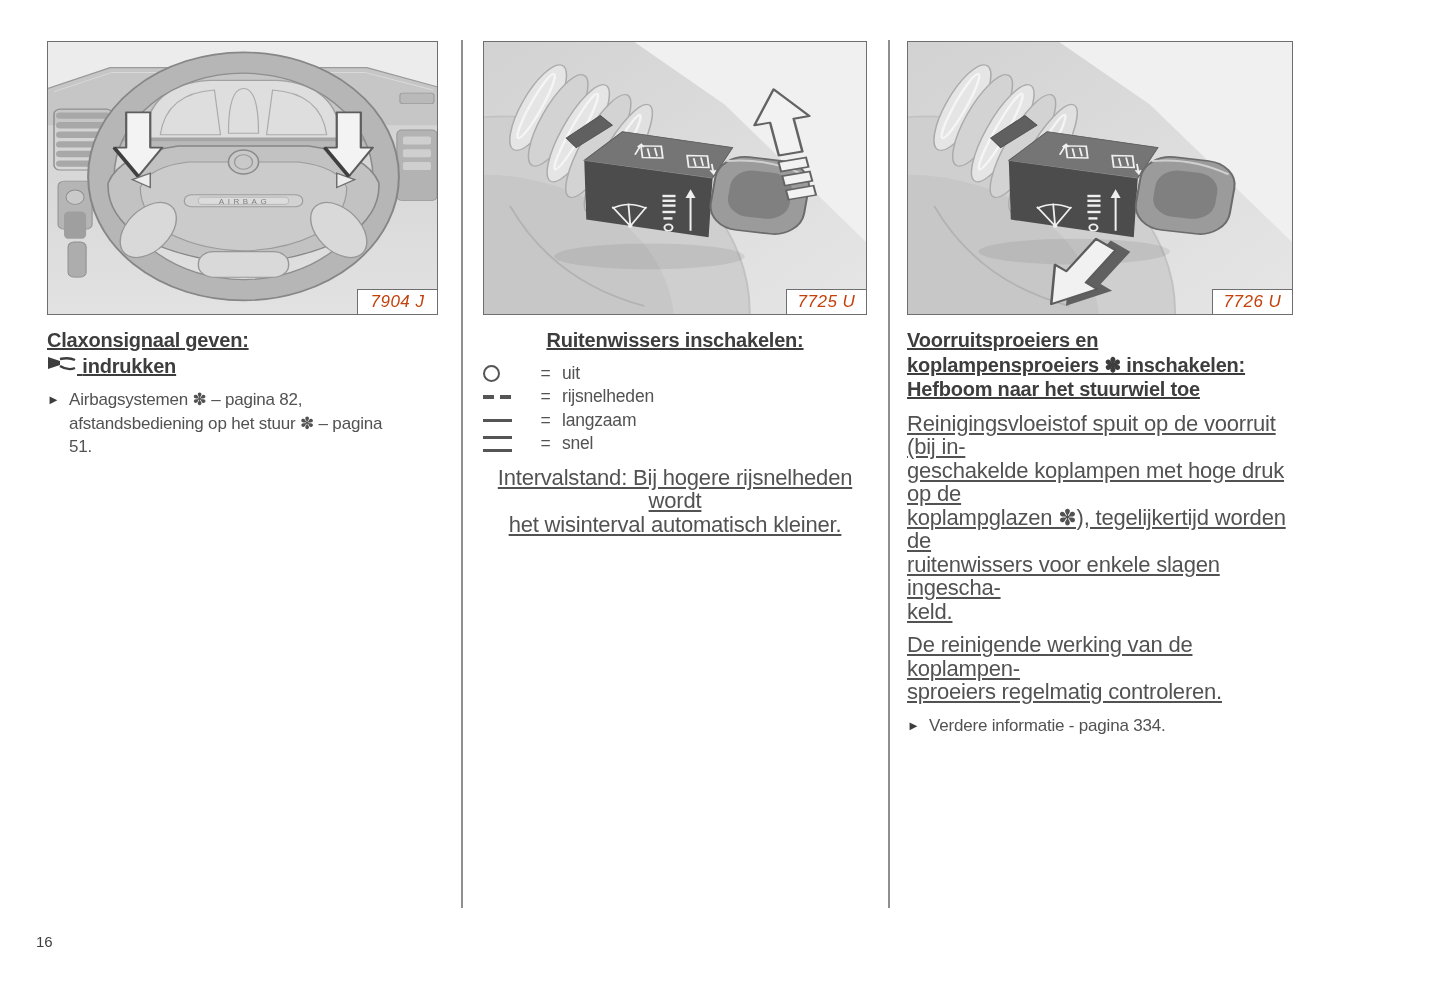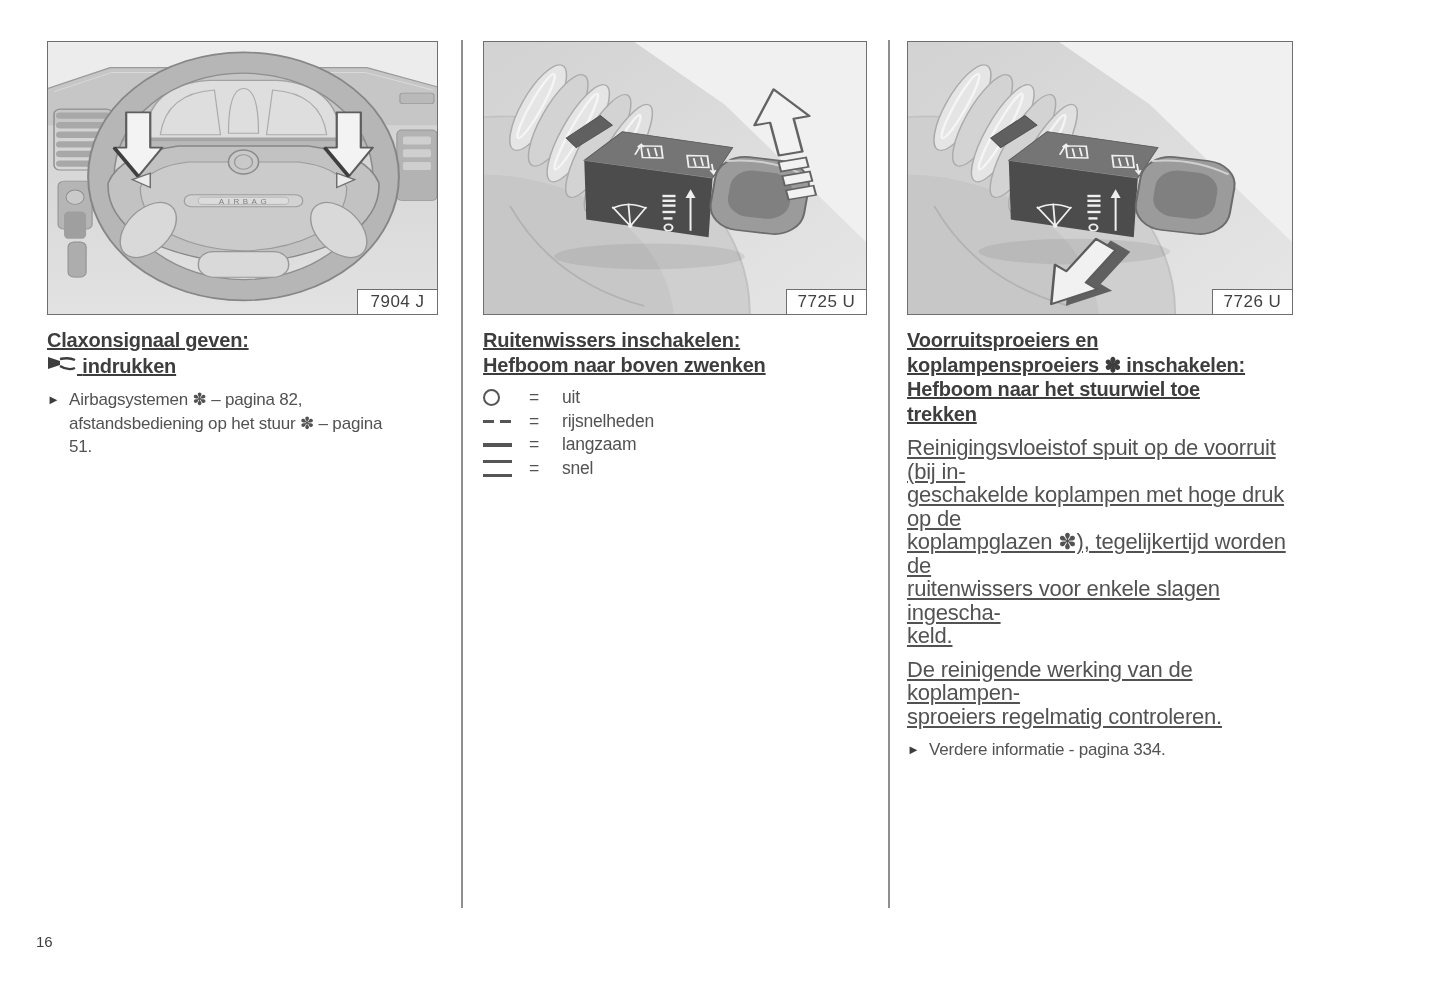--- a/index.html
+++ b/index.html
@@ -6,29 +6,29 @@
   html,body { width:1445px; height:998px; background:#ffffff; }
   body { font-family:"Liberation Sans", sans-serif; color:#525252; }
   .page { position:relative; width:1445px; height:998px; background:#ffffff; overflow:hidden; }
 
   .divider { position:absolute; top:40px; height:868px; width:1.5px; background:#8f8f8f; }
   .divider-1 { left:461px; }
   .divider-2 { left:888px; }
 
   .col { position:absolute; top:41px; }
   .col-1 { left:47px;  width:391px; }
-  .col-2 { left:483px; width:384px; }
+  .col-2 { left:483px; width:384px;text-align:center; }
   .col-3 { left:907px; width:386px; }
 
   .figure { position:relative; height:274px; border:1.5px solid #6f6f6f; background:#d9d9d9; overflow:hidden; }
   .figure svg { display:block; width:100%; height:100%; }
   .fig-label { position:absolute; right:0; bottom:0; min-width:80px; height:25px;
     background:#ffffff; border-left:1.5px solid #6f6f6f; border-top:1.5px solid #6f6f6f;
     display:flex; align-items:center; justify-content:center;
-    font-size:17px; color:#404040; letter-spacing:0.5px; padding:0 8px; }
+    font-size:17px; color:#c2410c; letter-spacing:0.5px; padding:0 8px;font-style:italic; }
 
   .heading { margin-top:13px; font-size:20px; font-weight:bold; line-height:24.5px;
     color:#3d3d3d; letter-spacing:-0.2px;text-decoration:underline; }
   .heading .hline { display:block; }
   .horn-line { display:flex; align-items:center; gap:9px; }
   .horn-line svg { flex:0 0 auto; }
 
   .body-text { font-size:22px; line-height:23.5px; letter-spacing:-0.2px;
     white-space:pre-line; color:#525252; margin-top:10px;text-decoration:underline; }
 
@@ -214,21 +214,20 @@
           <rect x="286" y="148" width="28" height="12" fill="#f2f2f2" stroke="#636363" stroke-width="2"></rect>
           <rect x="286" y="166" width="28" height="12" fill="#f2f2f2" stroke="#636363" stroke-width="2"></rect>
           <rect x="286" y="184" width="28" height="12" fill="#f2f2f2" stroke="#636363" stroke-width="2"></rect>
         </g>
       </svg>
       <div class="fig-label">7725 U</div>
     </div>
 
     <div class="heading">
       <span class="hline">Ruitenwissers inschakelen:</span>
-      <span class="hline">Hefboom naar boven zwenken</span>
     </div>
 
     <div class="settings">
       <div class="setting-row">
         <span class="sym" data-symbol="off-circle"></span>
         <span class="eq">=</span>
         <span>uit</span>
       </div>
       <div class="setting-row">
         <span class="sym" data-symbol="interval-dashes"></span>
@@ -240,20 +239,22 @@
         <span class="eq">=</span>
         <span>langzaam</span>
       </div>
       <div class="setting-row">
         <span class="sym" data-symbol="fast-double-line"></span>
         <span class="eq">=</span>
         <span>snel</span>
       </div>
     </div>
 
+    <div class="body-text">Intervalstand: Bij hogere rijsnelheden wordt
+het wisinterval automatisch kleiner.</div>
   </div>
 
   <div class="col col-3">
     <div class="figure">
       <svg viewBox="0 0 381 340" preserveAspectRatio="none">
         <defs>
           <linearGradient id="gw3" x1="0" y1="0" x2="1" y2="1">
             <stop offset="0" stop-color="#d2d2d2"></stop>
               <stop offset="1" stop-color="#e6e6e6"></stop>
           </linearGradient>
@@ -315,21 +316,20 @@
           <polygon points="0,44 -26,2 -12,2 -12,-48 12,-48 12,2 26,2" fill="#f1f1f1" stroke="#5c5c5c" stroke-width="2.5" stroke-linejoin="round"></polygon>
         </g>
       </svg>
       <div class="fig-label">7726 U</div>
     </div>
 
     <div class="heading">
       <span class="hline">Voorruitsproeiers en</span>
       <span class="hline">koplampensproeiers ✽ inschakelen:</span>
       <span class="hline">Hefboom naar het stuurwiel toe</span>
-      <span class="hline">trekken</span>
     </div>
 
     <div class="body-text">Reinigingsvloeistof spuit op de voorruit (bij in-
 geschakelde koplampen met hoge druk op de
 koplampglazen ✽), tegelijkertijd worden de
 ruitenwissers voor enkele slagen ingescha-
 keld.</div>
     <div class="body-text">De reinigende werking van de koplampen-
 sproeiers regelmatig controleren.</div>
 

